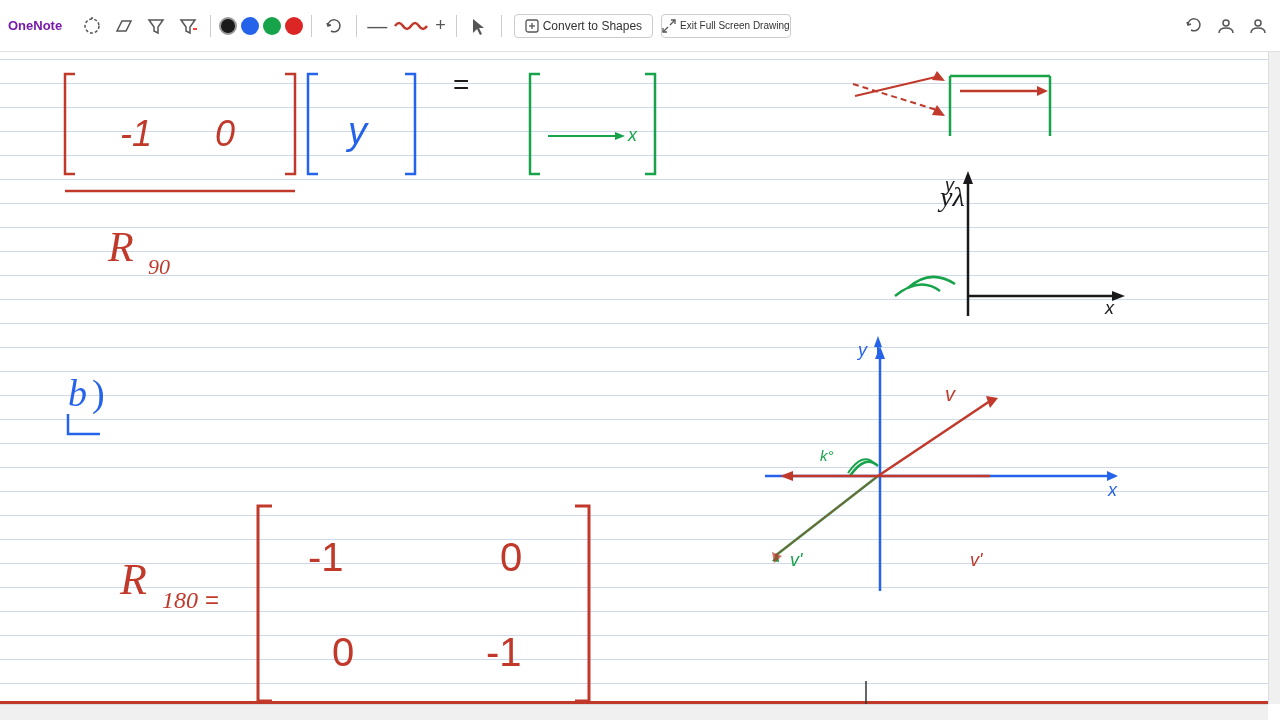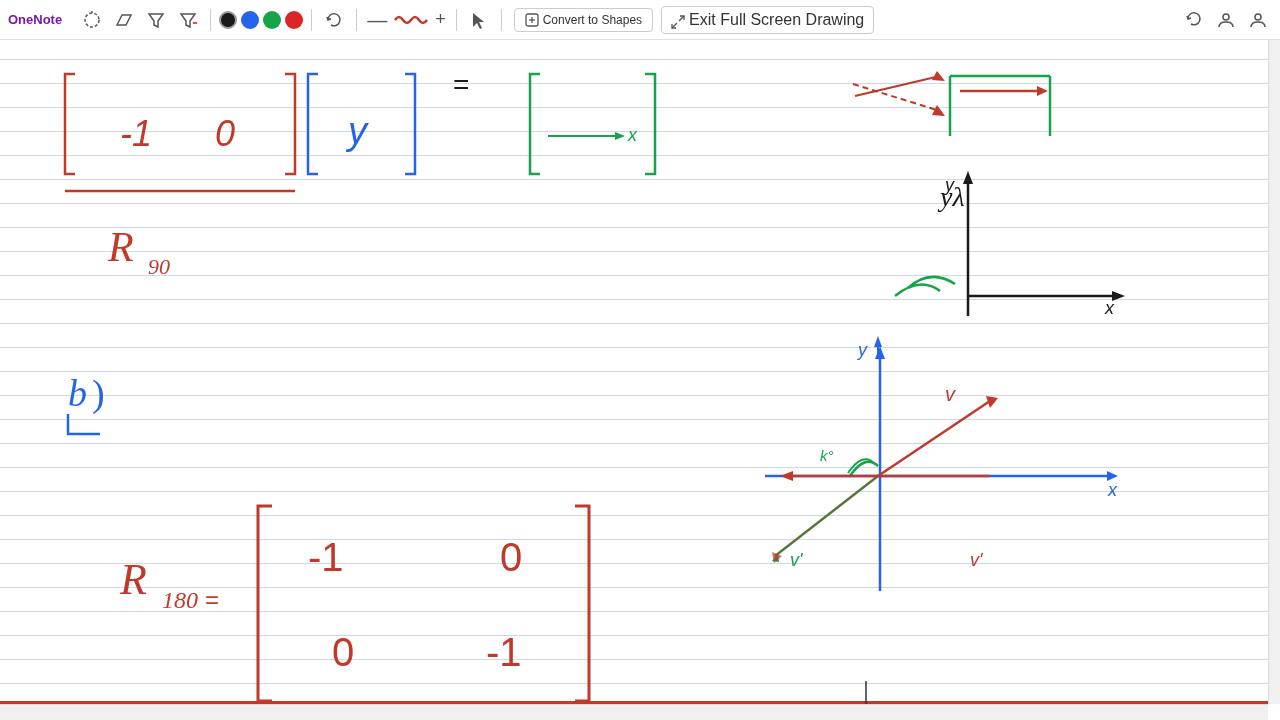--- a/index.html
+++ b/index.html
@@ -9,21 +9,21 @@
       overflow: hidden;
       font-family: 'Segoe UI', Arial, sans-serif;
       background: #fff;
       position: relative;
     }
 
     
     #toolbar {
       position: absolute;
       top: 0; left: 0; right: 0;
-      height: 40px;
+      height: 52px;
       background: #fff;
       border-bottom: 1px solid #e0e0e0;
       display: flex;
       align-items: center;
       padding: 0 8px;
       gap: 4px;
       z-index: 100;
     }
     .app-title {
       font-size: 13px;
@@ -68,28 +68,28 @@
       border-radius: 4px;
       background: #fff;
       cursor: pointer;
       font-size: 12px;
       color: #333;
       margin-left: 4px;
     }
 
     .exit-btn {
       display: flex;
-      align-items: flex-end;
+      align-items: center;
       gap: 4px;
-      padding: 4px 9px;
+      padding: 4px 0;
       border: 1px solid #ccc;
       border-radius: 4px;
       background: #fff;
       cursor: pointer;
-      font-size: 16px;
+      font-size: 10px;
       color: #333;
       margin-left: 4px;
     }
 
     .toolbar-right {
       margin-left: auto;
       display: flex;
       align-items: center;
       gap: 4px;
     }

